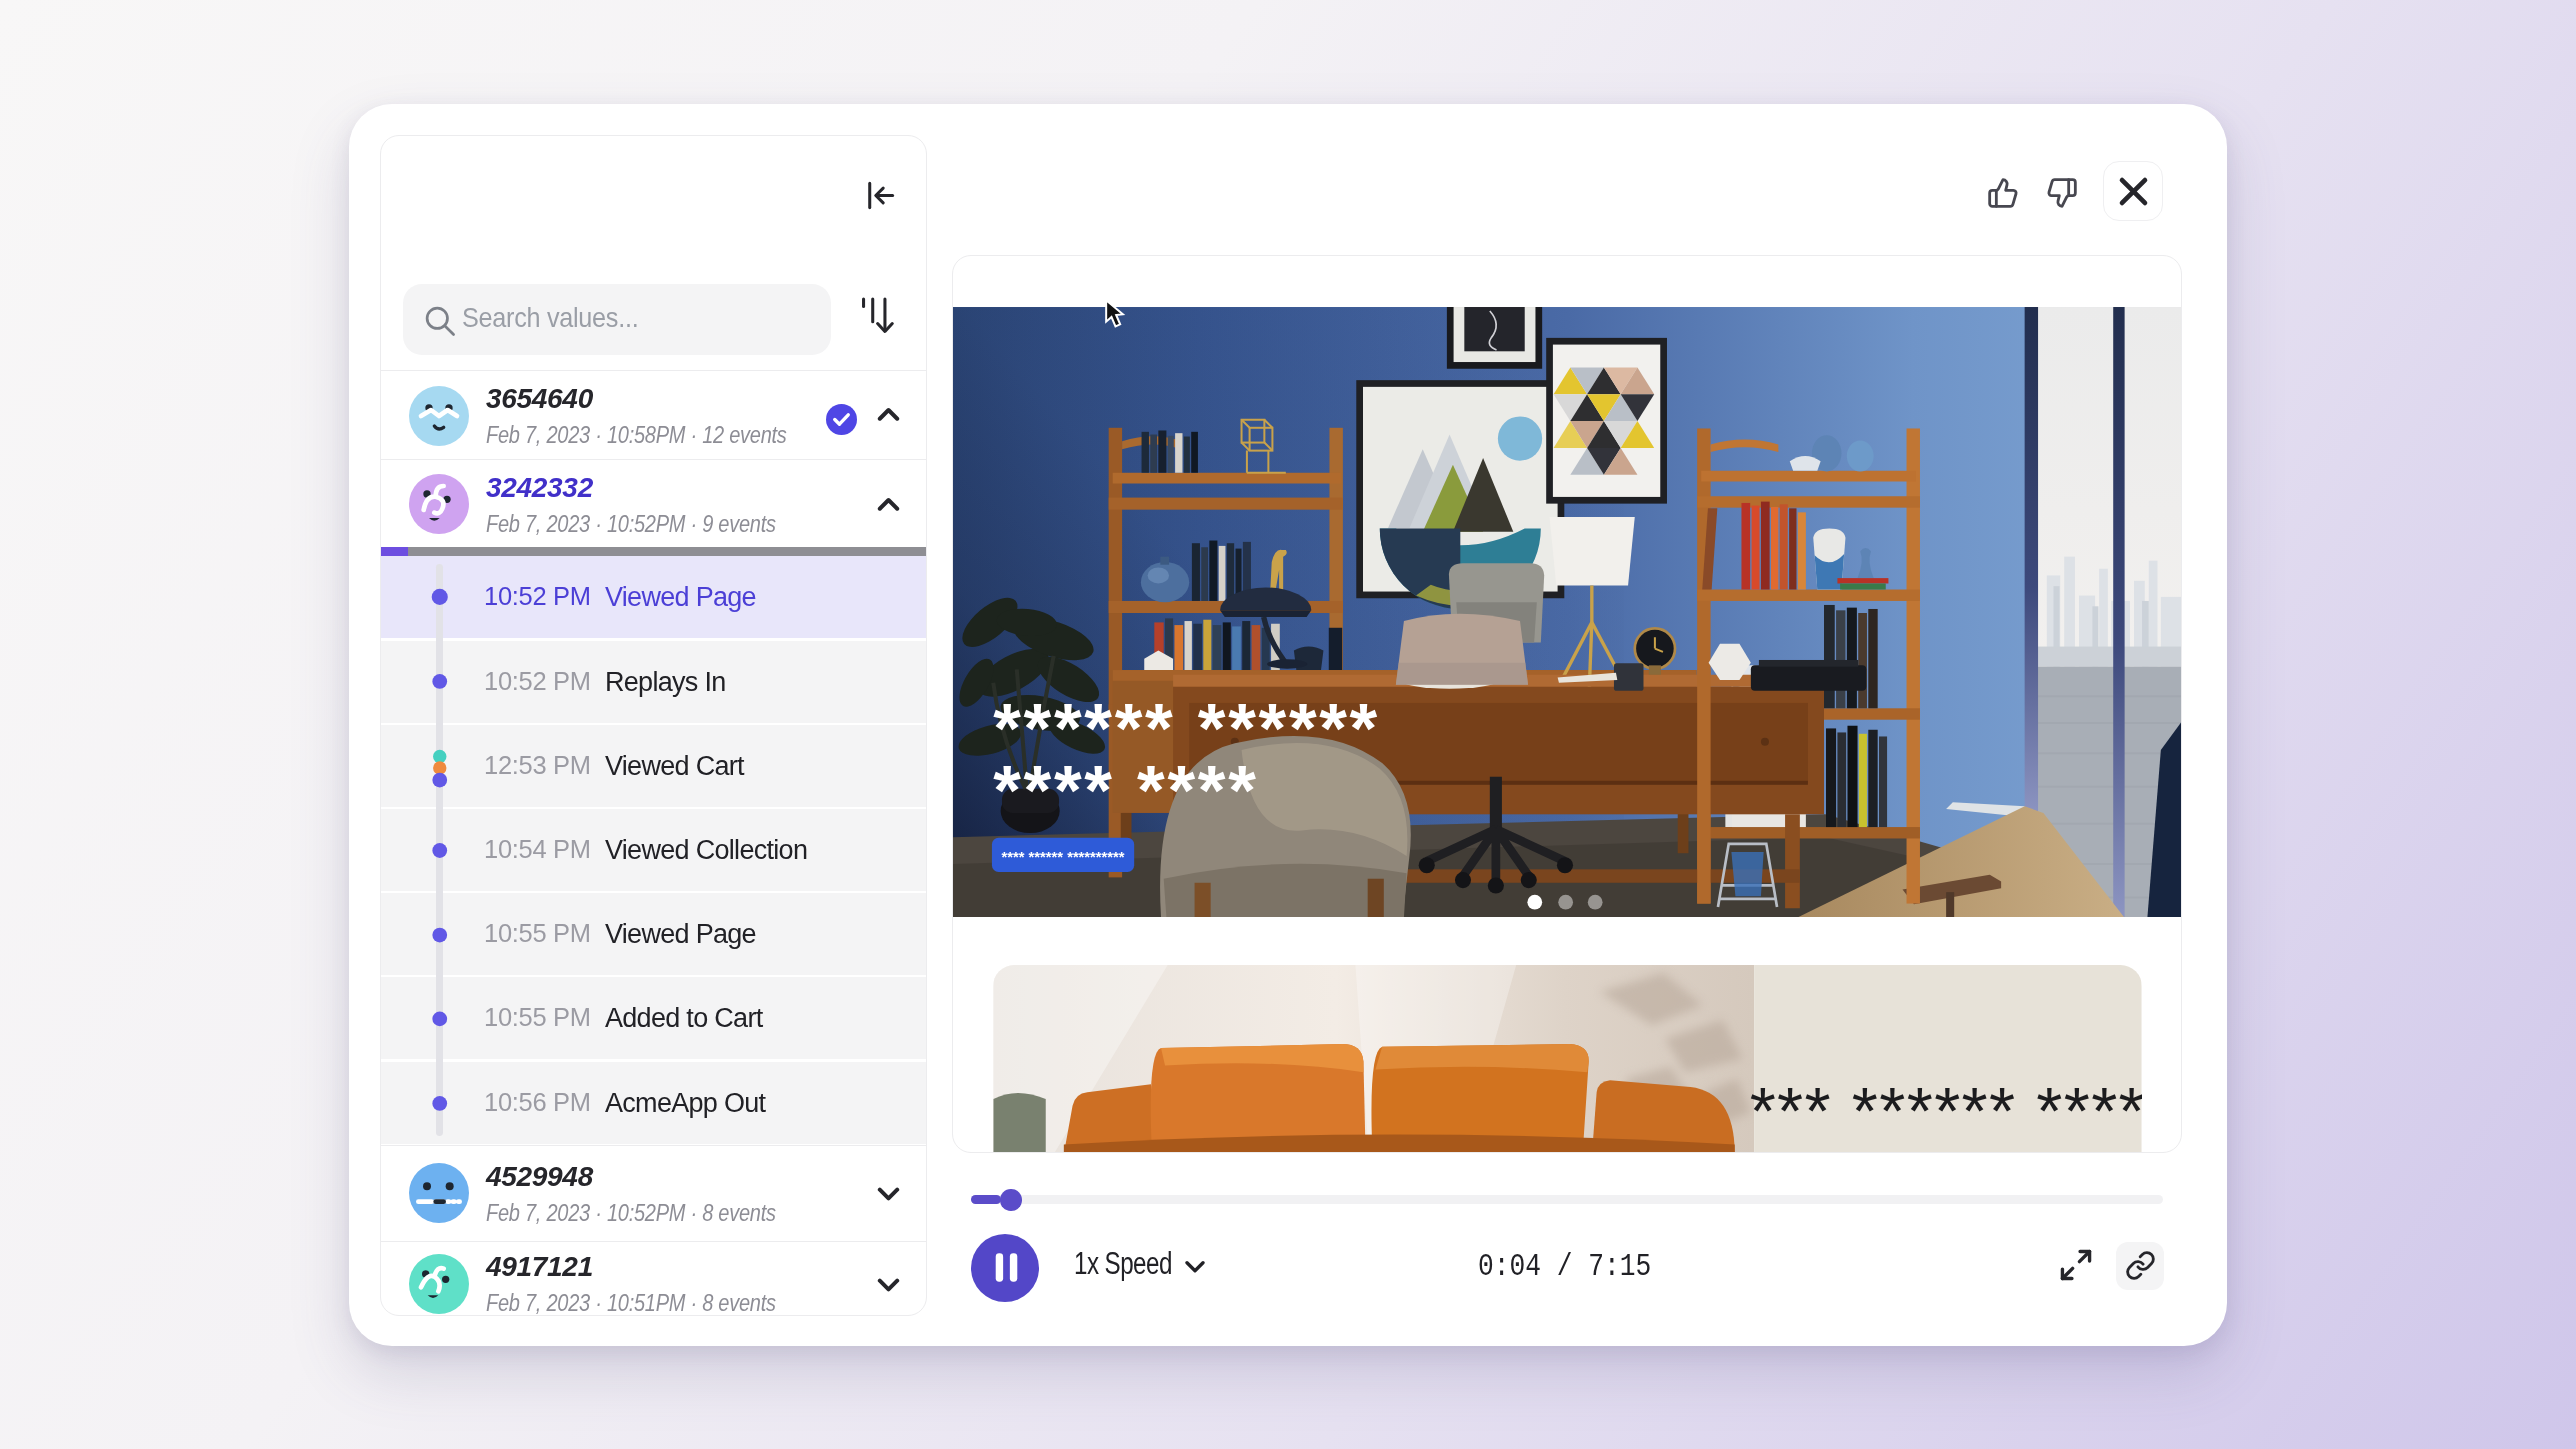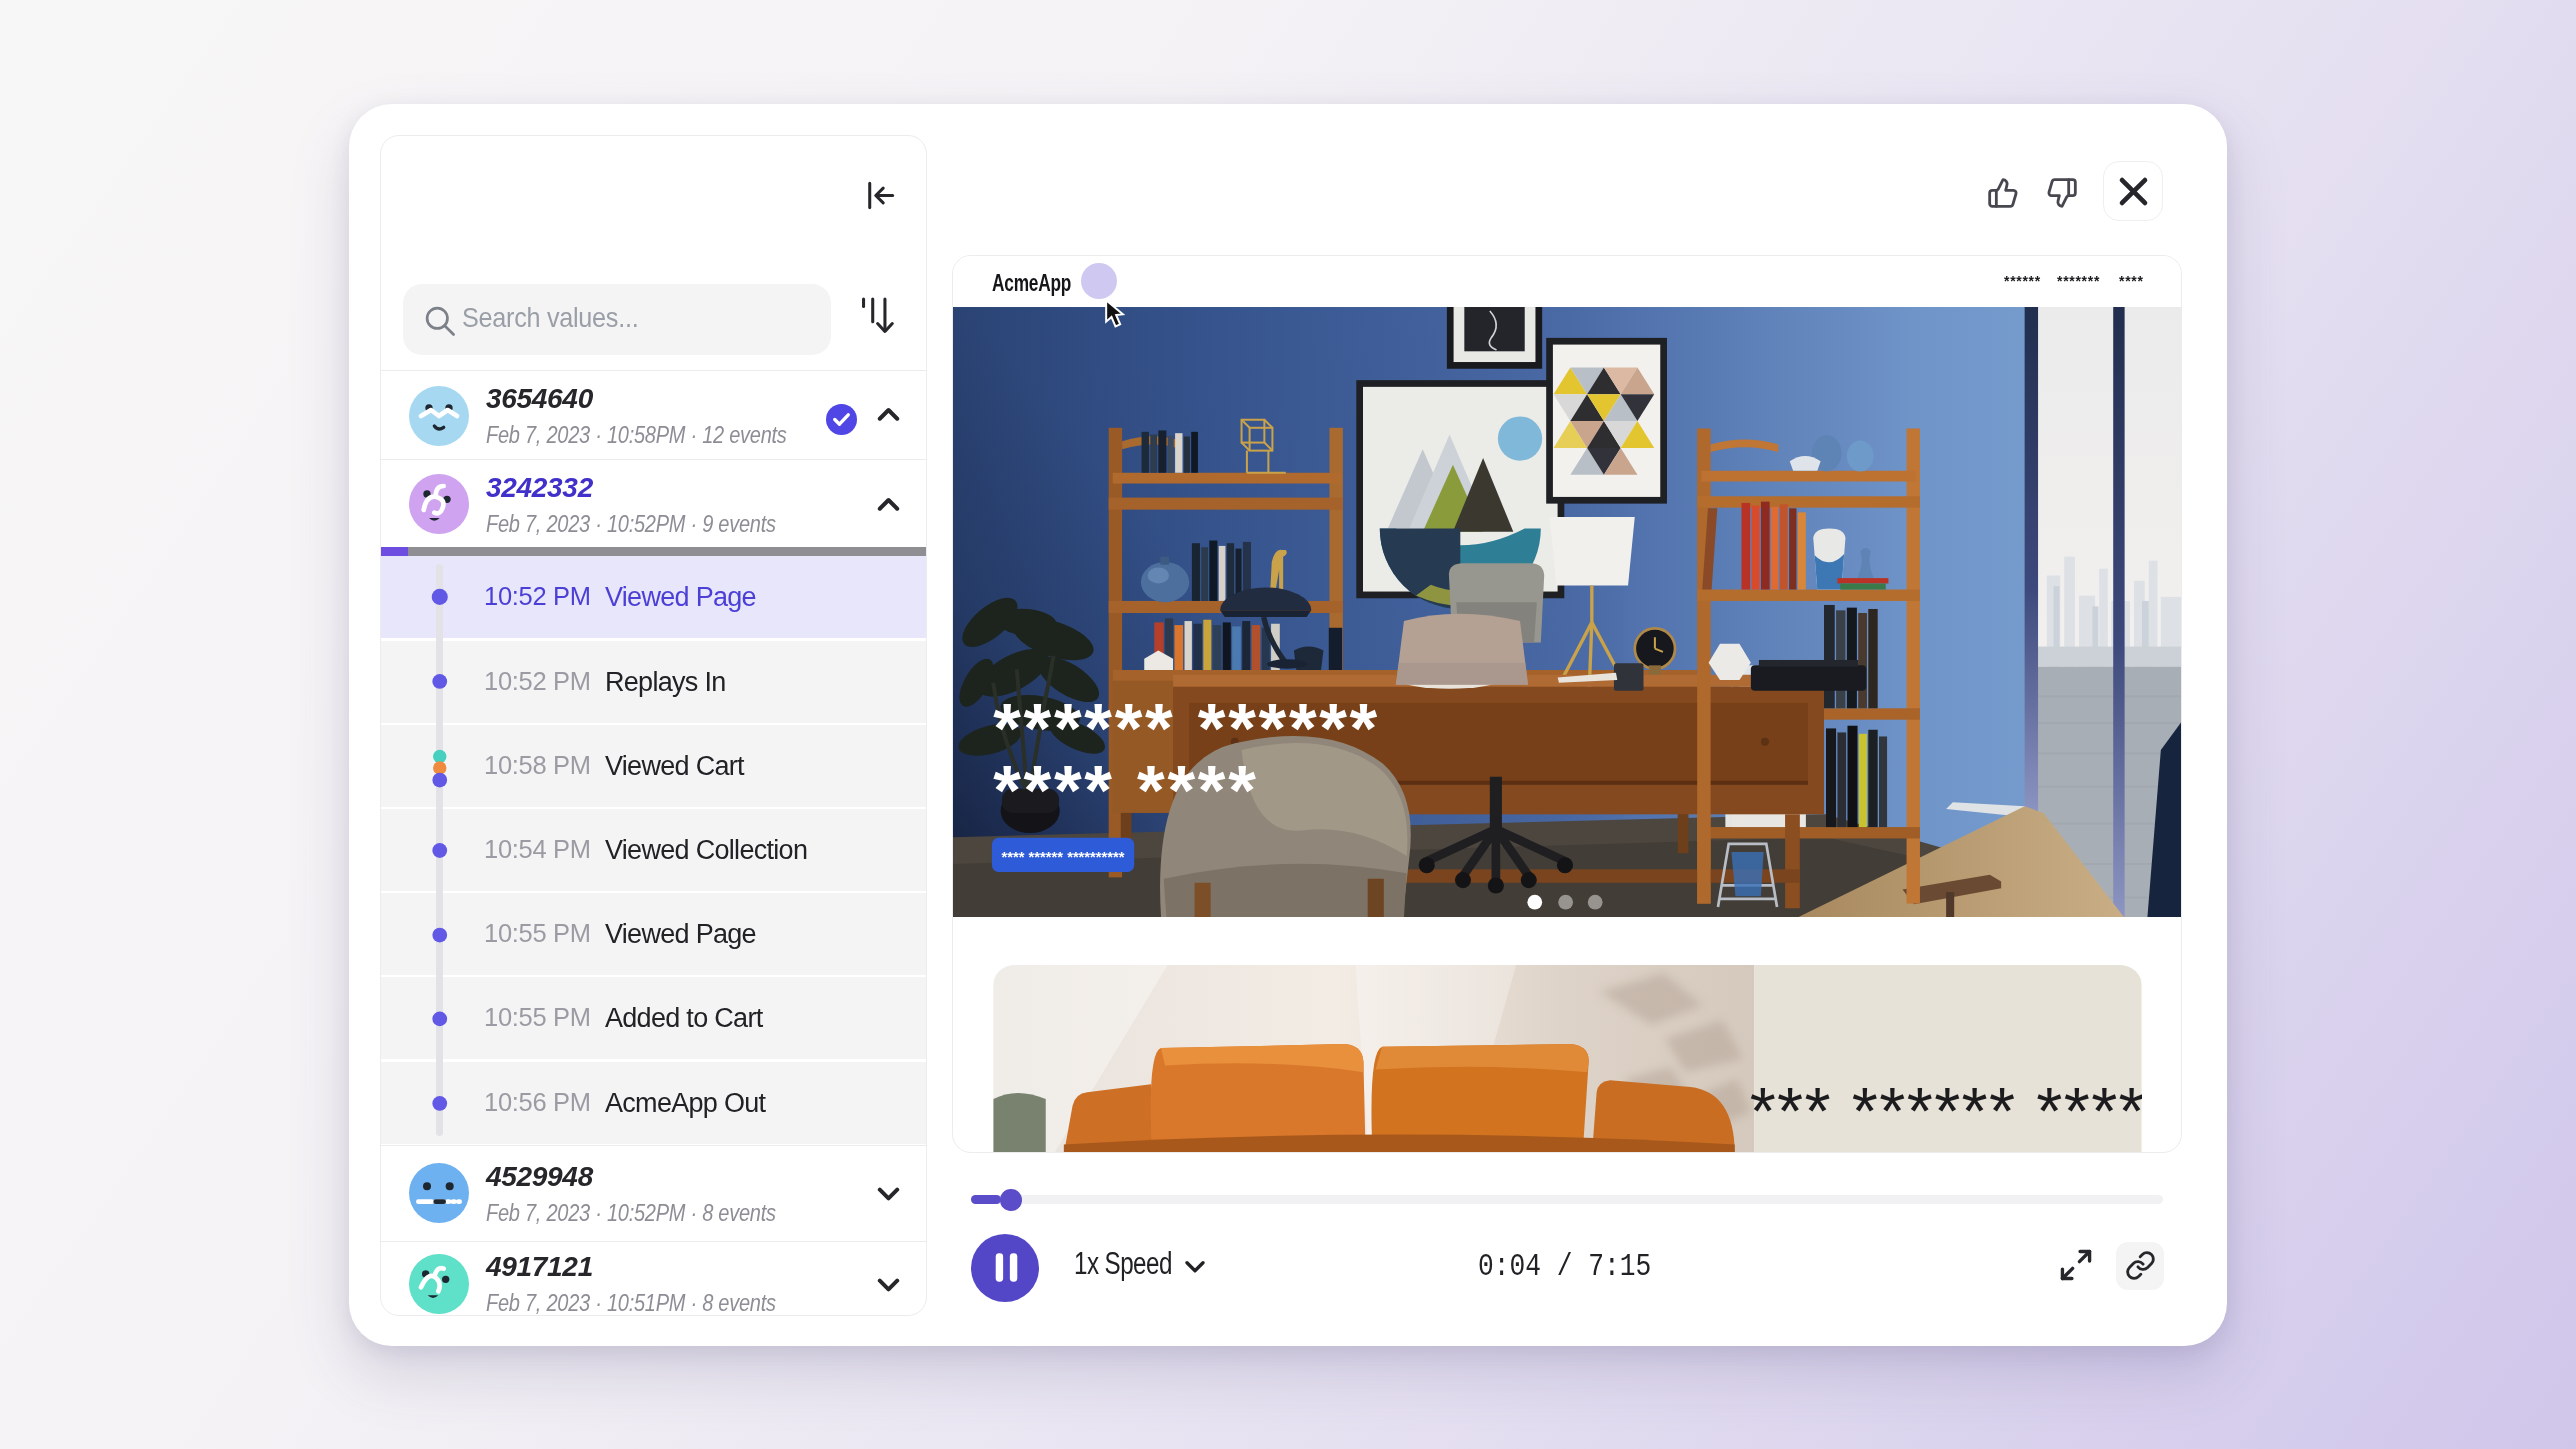--- a/index.html
+++ b/index.html
@@ -136,21 +136,21 @@
   <div class="tl-wrap">
     <div class="tl-row sel" style="top:0px;">
         <div class="tl-time" style="top:25.5px;">10:52 PM</div>
         <div class="tl-name" style="top:25.5px;">Viewed Page</div>
       </div>
     <div class="tl-row" style="top:85px;">
         <div class="tl-time" style="top:25.5px;">10:52 PM</div>
         <div class="tl-name" style="top:25.5px;">Replays In</div>
       </div>
     <div class="tl-row" style="top:169px;">
-        <div class="tl-time" style="top:25.5px;">10:58 PM</div>
+        <div class="tl-time" style="top:25.5px;">12:53 PM</div>
         <div class="tl-name" style="top:25.5px;">Viewed Cart</div>
       </div>
     <div class="tl-row" style="top:253px;">
         <div class="tl-time" style="top:25.5px;">10:54 PM</div>
         <div class="tl-name" style="top:25.5px;">Viewed Collection</div>
       </div>
     <div class="tl-row" style="top:337px;">
         <div class="tl-time" style="top:25.5px;">10:55 PM</div>
         <div class="tl-name" style="top:25.5px;">Viewed Page</div>
       </div>
@@ -217,27 +217,20 @@
   <path d="M17 14V2"></path>
     <path d="M9 18.12 10 14H4.17a2 2 0 0 1-1.92-2.56l2.33-8A2 2 0 0 1 6.5 2H20a2 2 0 0 1 2 2v8a2 2 0 0 1-2 2h-2.76a2 2 0 0 0-1.79 1.11L12 22a3.13 3.13 0 0 1-3-3.88Z"></path>
 </svg>
 <div class="close-btn"></div>
 <svg class="abs" style="left:2118px;top:176px;" width="31" height="31" viewBox="0 0 46 46" fill="none" stroke="#26262b" stroke-width="7" stroke-linecap="round">
   <path d="M6 6 L40 40"></path>
     <path d="M40 6 L6 40"></path>
 </svg>
 
 <div class="viewer">
-  <div class="v-header">
-    <div class="v-brand">AcmeApp</div>
-    <div class="abs" style="left:128px;top:6.7px;width:36px;height:36px;border-radius:50%;background:#cfc9f2;"></div>
-    <div class="v-mask" style="left:1051px;">******</div>
-    <div class="v-mask" style="left:1104px;">*******</div>
-    <div class="v-mask" style="left:1166px;">****</div>
-  </div>
 
   <div class="photo-wrap">
     <svg width="1230" height="610" viewBox="0 0 1833 909">
       <defs>
         <linearGradient id="wall" x1="0" y1="0" x2="1" y2="0">
           <stop offset="0" stop-color="#2b4576"></stop>
           <stop offset="0.2" stop-color="#36548e"></stop>
           <stop offset="0.5" stop-color="#4a6aa6"></stop>
           <stop offset="0.78" stop-color="#6f94c8"></stop>
           <stop offset="1" stop-color="#7ea4d3"></stop>

